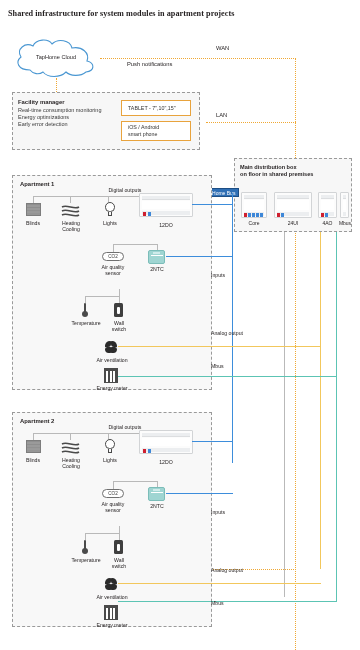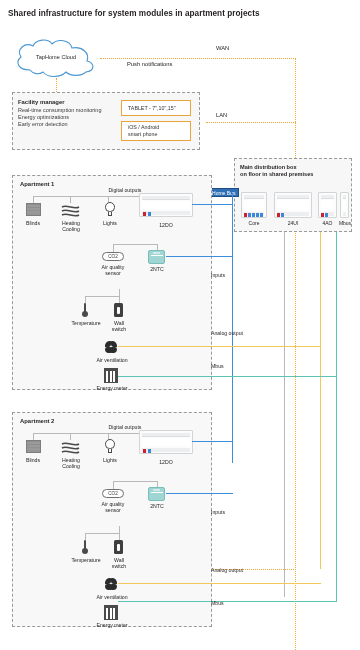--- a/index.html
+++ b/index.html
@@ -13,20 +13,21 @@
   }
   #stage { position: absolute; inset: 0; }
   .abs { position: absolute; }
 
   
   #title {
     left: 8px; top: 9px;
     font-size: 8.2px; font-weight: bold;
     letter-spacing: .05px;
     color: #231f20;
+    font-family: Liberation Serif, serif;
   }
 
   
   #cloud-wrap { left: 10px; top: 36px; width: 92px; height: 46px; }
   #cloud-label {
     position: absolute; left: 0; top: 18px; width: 92px;
     text-align: center; font-size: 5.6px; color: #231f20;
   }
 
   

